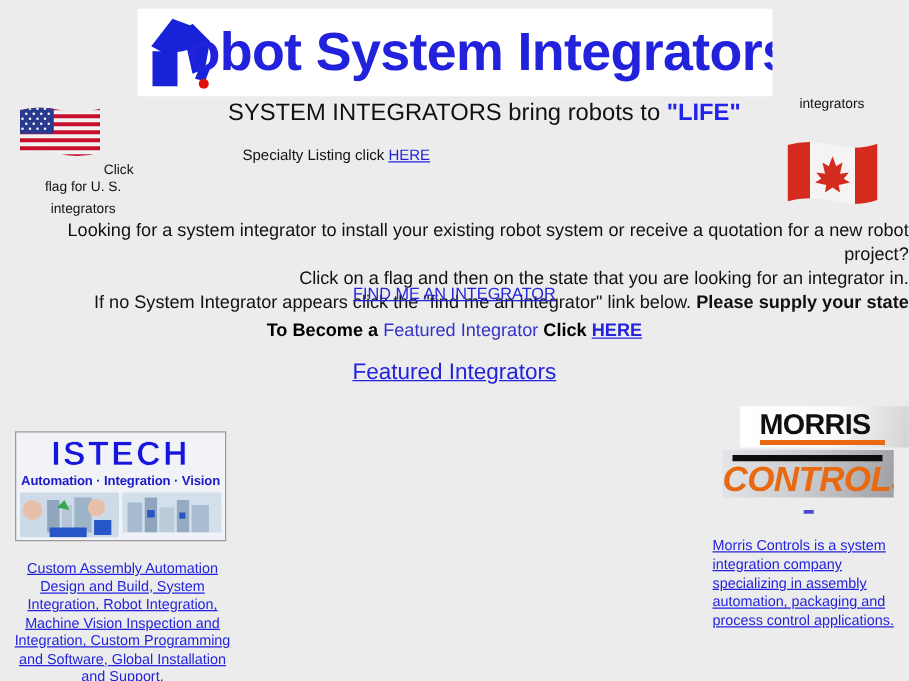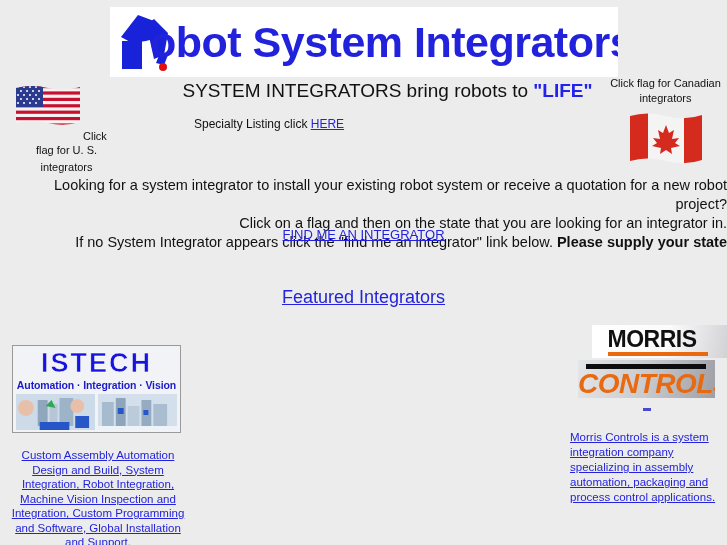--- a/index.html
+++ b/index.html
@@ -410,21 +410,20 @@
     </svg>
     <div class="us-caption">
       <div class="c1">Click</div>
       <div class="c2">flag for U. S.</div>
       <div class="c3">integrators</div>
     </div>
   </div>
 
   <div class="ca-block">
     <div class="ca-caption">
-      <div>Click flag for Canadian</div>
       <div>integrators</div>
     </div>
     <svg class="ca-flag" viewBox="0 0 76 58">
       <defs>
         <clipPath id="caclip">
           <path d="M2,6 Q19,1 38,6 Q57,11 74,5 L74,50 Q57,56 38,51 Q19,46 2,51 Z"></path>
         </clipPath>
       </defs>
       <g clip-path="url(#caclip)">
         <rect x="0" y="0" width="76" height="58" fill="#f4f4f4"></rect>
@@ -437,20 +436,23 @@
 
   <div class="body-copy">
     <div>Looking for a system integrator to install your existing robot system or receive a quotation for a new robot project?</div>
     <div>Click on a flag and then on the state that you are looking for an integrator in.</div>
     <div><span>If no System Integrator appears click the "find me an integrator" link below. </span><span class="bold">Please supply your state</span></div>
   </div>
   <div class="find-link">
     <a href="#">FIND ME AN INTEGRATOR</a>
   </div>
 
+  <div class="featured-line">
+    <span class="b">To Become a </span><span class="blue">Featured Integrator</span><span class="b"> Click </span><a href="#" class="b">HERE</a>
+  </div>
   <div class="featured-list">
     <a href="#">Featured Integrators</a>
   </div>
 
   <div class="istech-card">
     <div class="istech-word">ISTECH</div>
     <div class="istech-sub">Automation · Integration · Vision</div>
     <div class="istech-photos">
       <div class="photo">
         <svg viewBox="0 0 80 36" width="100%" height="100%" preserveAspectRatio="none">

